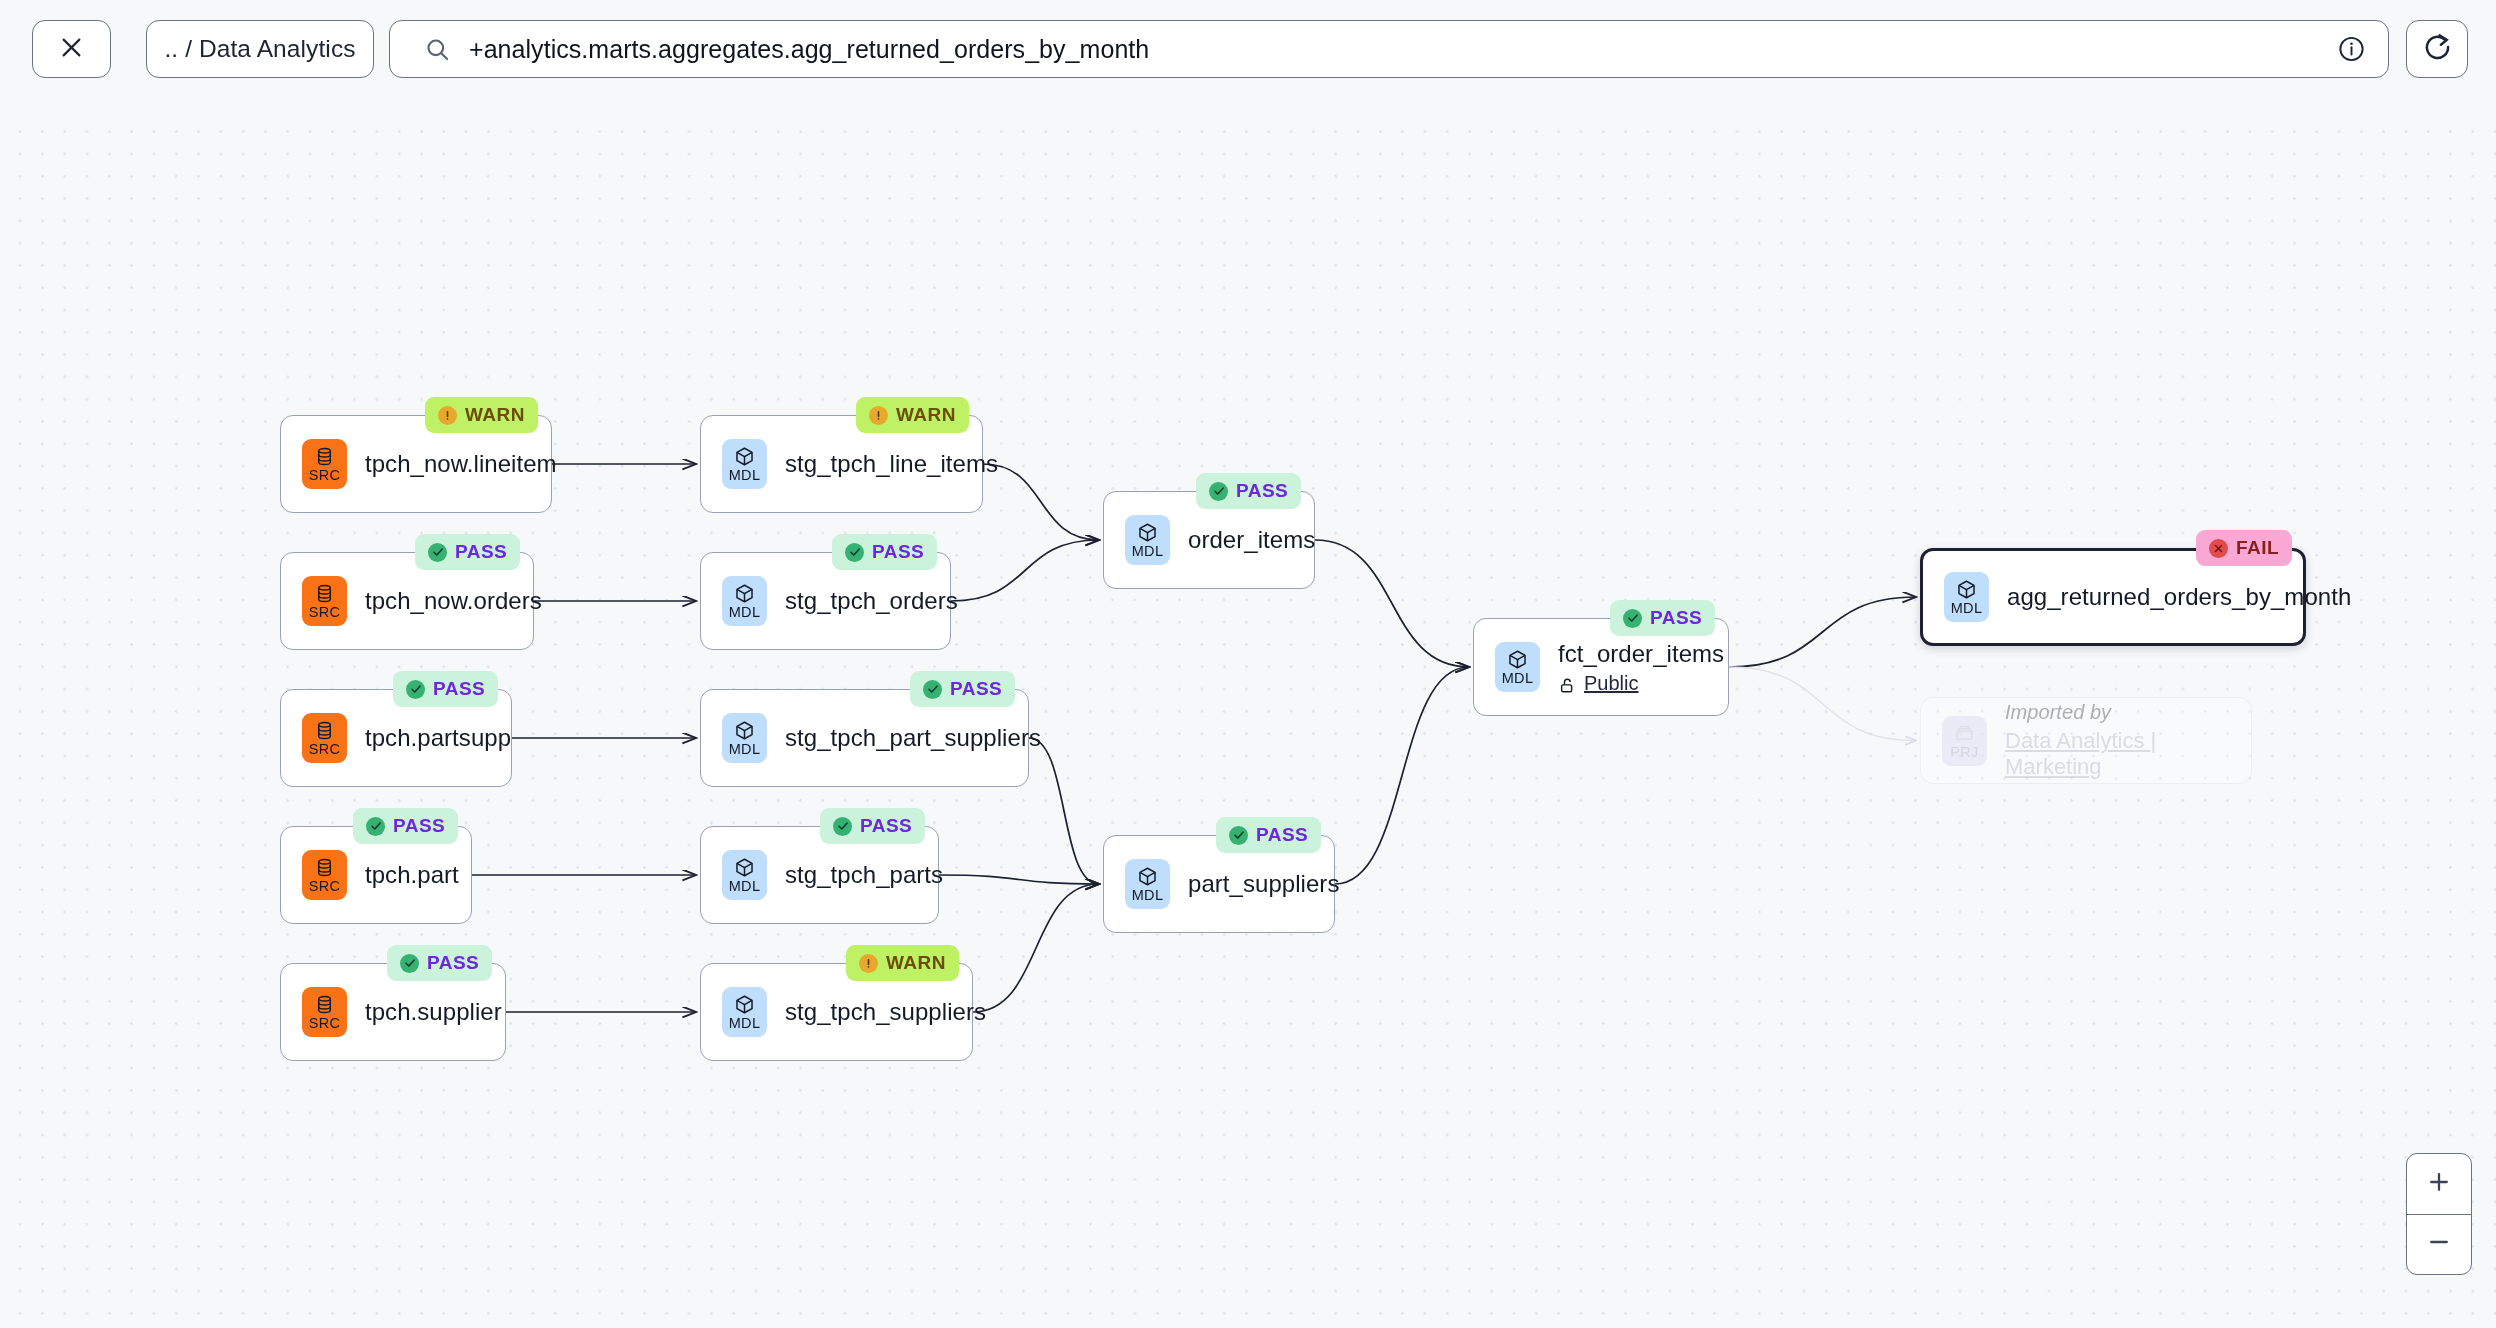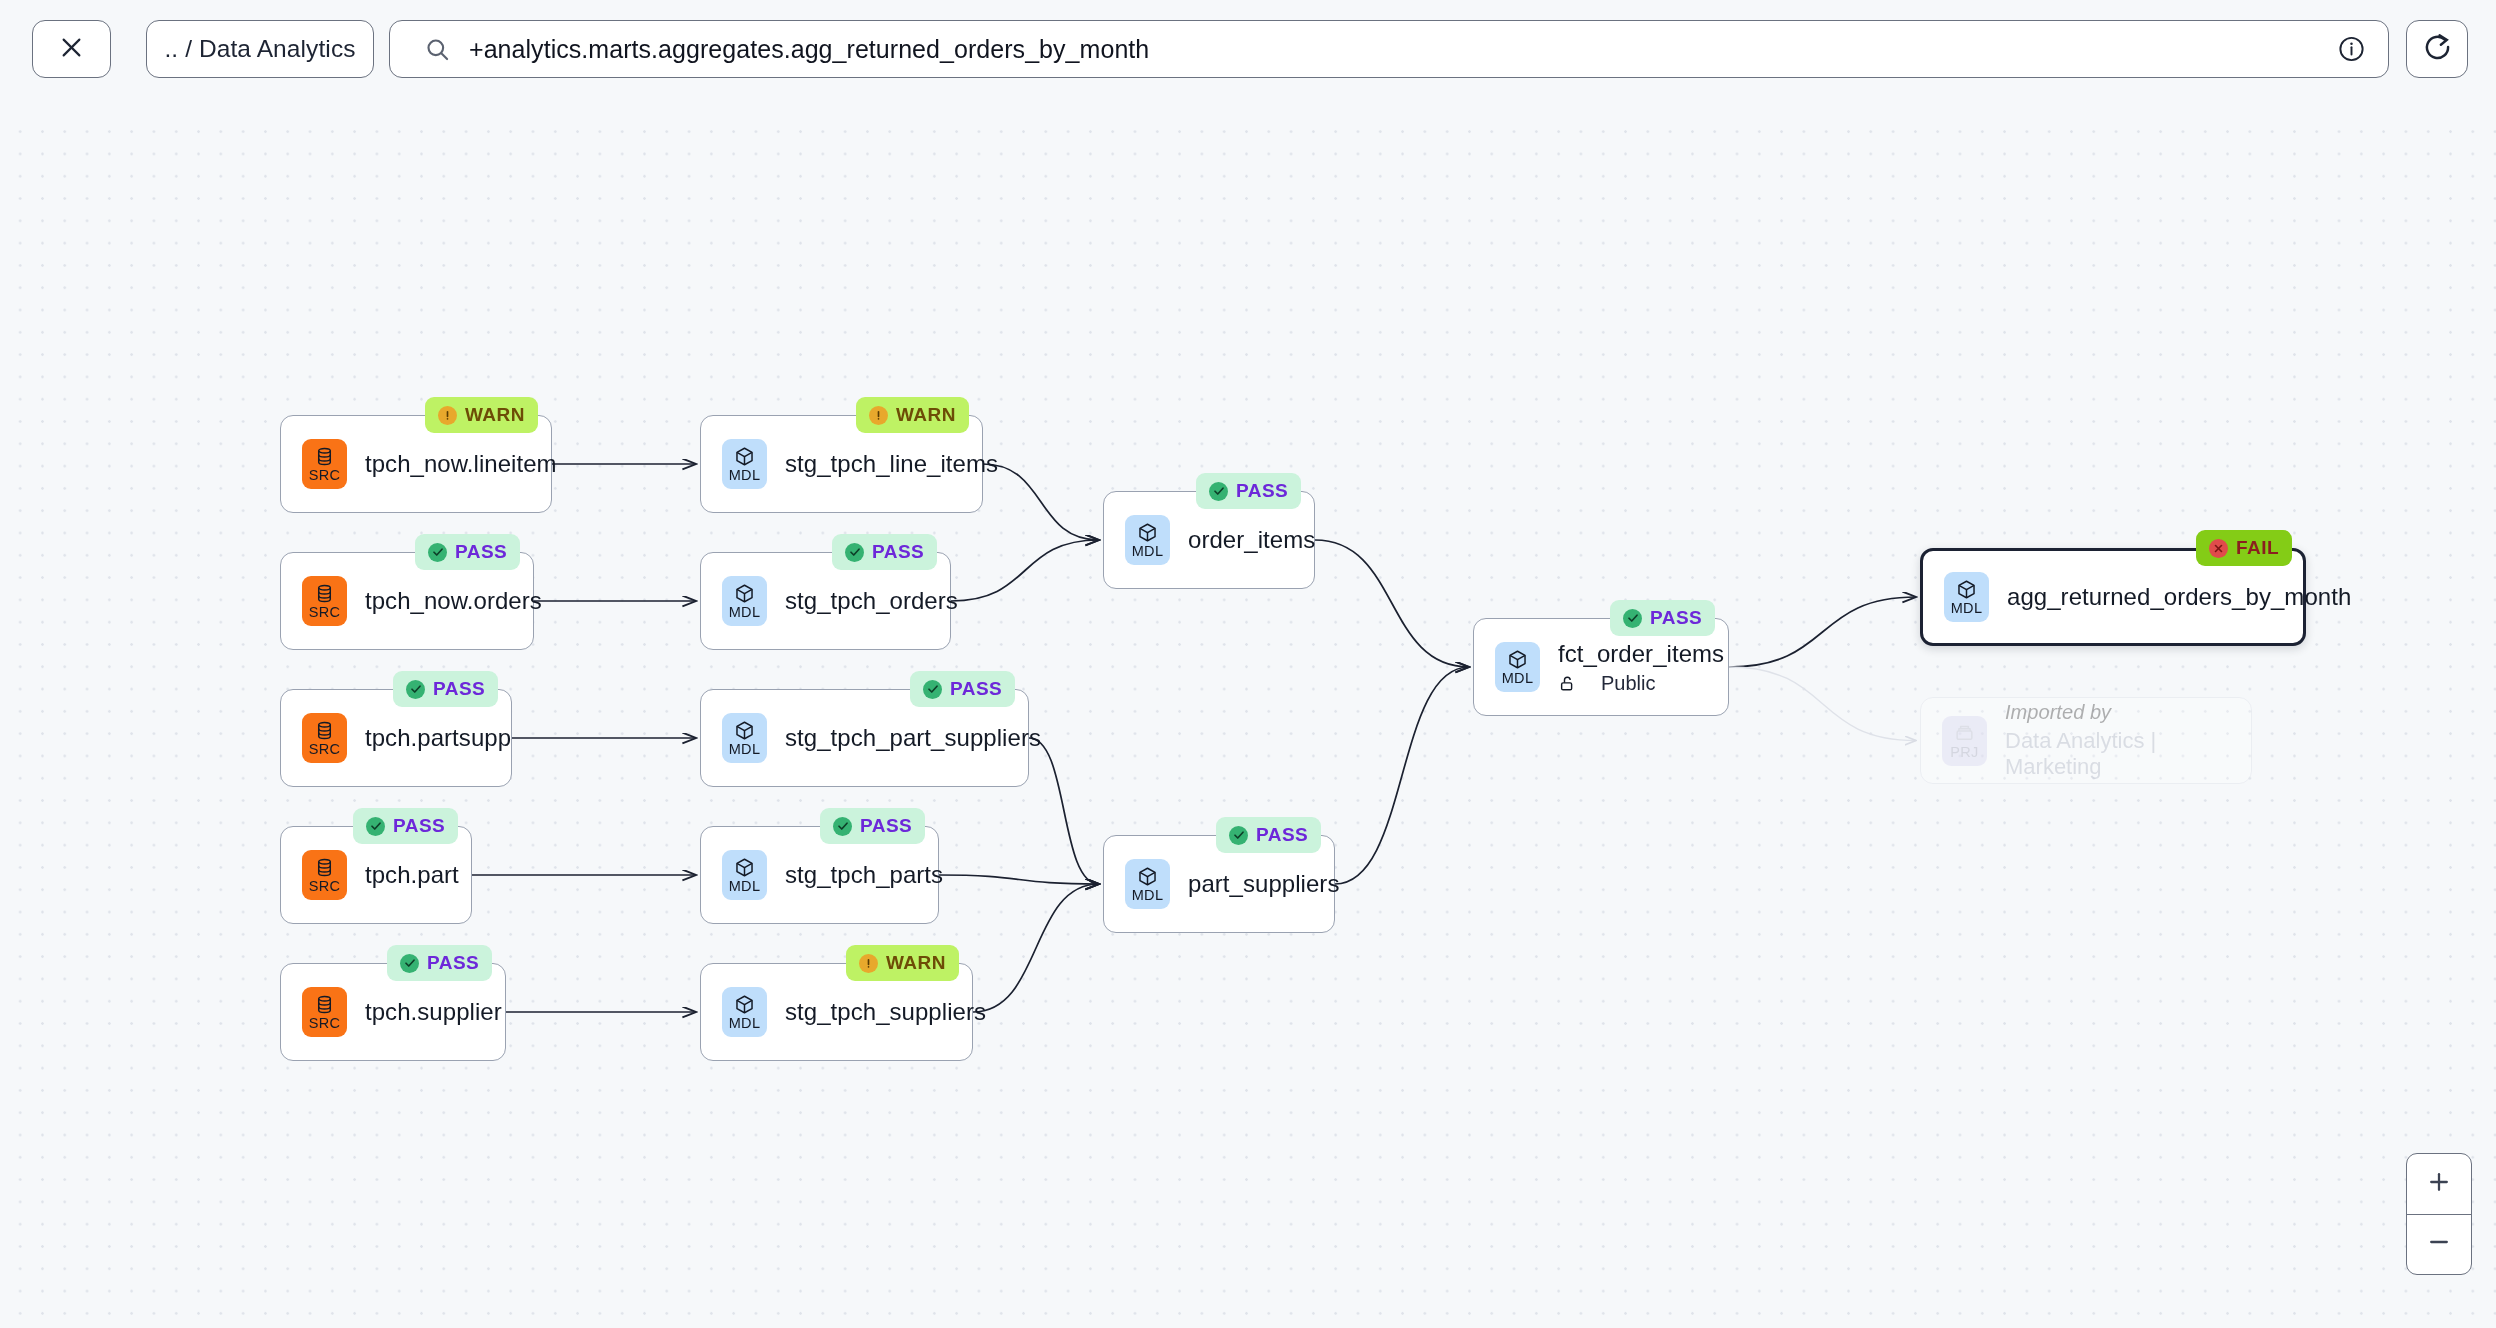--- a/index.html
+++ b/index.html
@@ -90,22 +90,22 @@
     font-size: 14.5px; font-weight: 500; color: #141a26;
     letter-spacing: .3px; line-height: 1;
   }
   .nbadge.prj .bl { color: #b9bccb; }
   .ntext { margin-left: 18px; display: flex; flex-direction: column; gap: 4px; }
   .ntitle {
     font-size: 24px; color: #141a26; white-space: nowrap; letter-spacing: .05px;
   }
   .node.ghost .ntitle { color: #737373; font-size: 20px; font-style: italic; }
   .nsub {
-    display: flex; align-items: center; gap: 24px;
-    font-size: 20px; color: #23293a;
+    display: flex; align-items: flex-end; gap: 7px;
+    font-size: 20px; color: #23293a; text-decoration: underline;
   }
   .node.ghost .nsub { color: #c3c7d2; font-size: 22px; }
 
   
   .sbadge {
     position: absolute;
     height: 36px;
     border-radius: 9px;
     display: flex; align-items: center;
     gap: 8px;
@@ -116,21 +116,21 @@
   }
   .sbadge .dot {
     width: 19px; height: 19px; border-radius: 50%;
     display: flex; align-items: center; justify-content: center;
     flex: 0 0 auto;
   }
   .sbadge.pass { background: #cbf3dc; color: #6d28d9; }
   .sbadge.pass .dot { background: #35b272; }
   .sbadge.warn { background: #bef264; color: #6d4c06; }
   .sbadge.warn .dot { background: #e8a82c; }
-  .sbadge.fail { background: #84cc16; color: #8a1f1f; }
+  .sbadge.fail { background: #f9a8d4; color: #8a1f1f; }
   .sbadge.fail .dot { background: #e04b4b; }
 
   
   #edges { position: absolute; left: 0; top: 0; width: 2496px; height: 1328px; z-index: 8; pointer-events: none; }
 
   
   .bottombar { position: absolute; left: 0; bottom: 0; width: 2496px; height: 90px; z-index: 40; }
 
   
   #zoom-controls {

